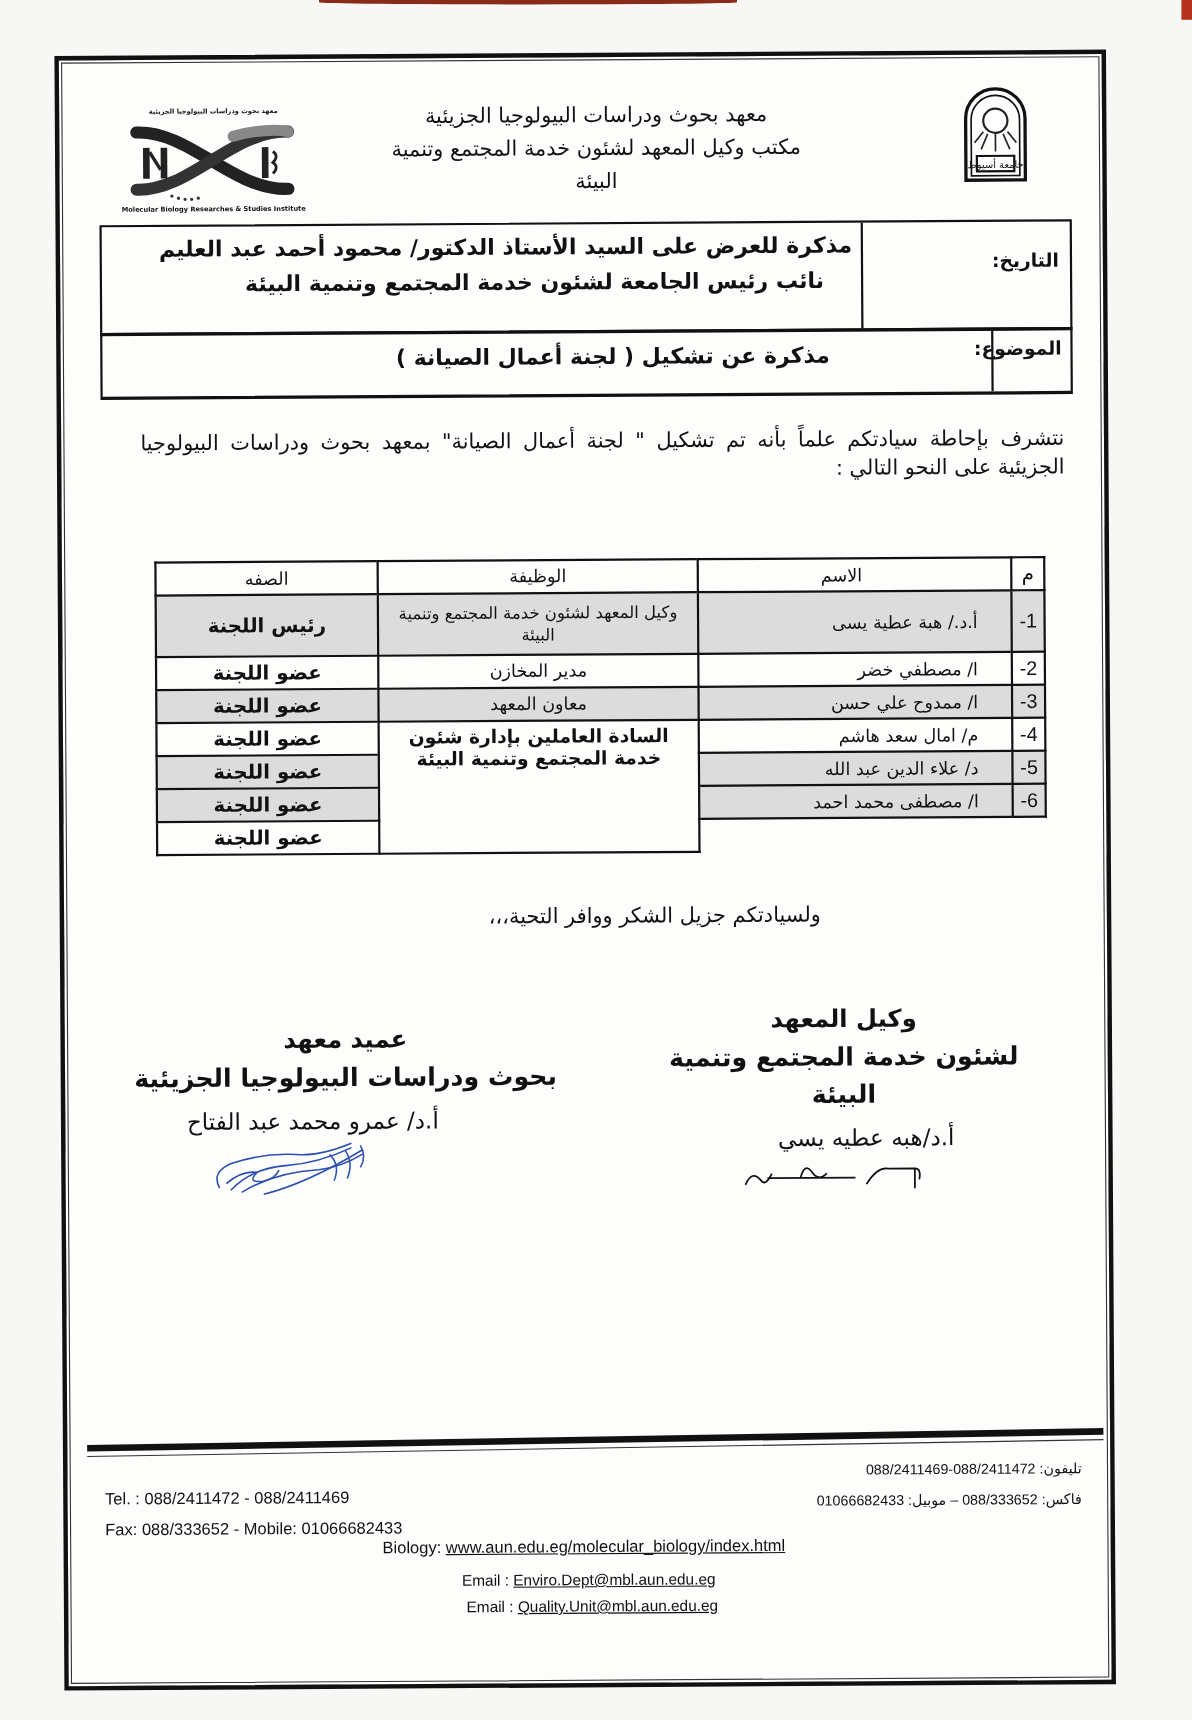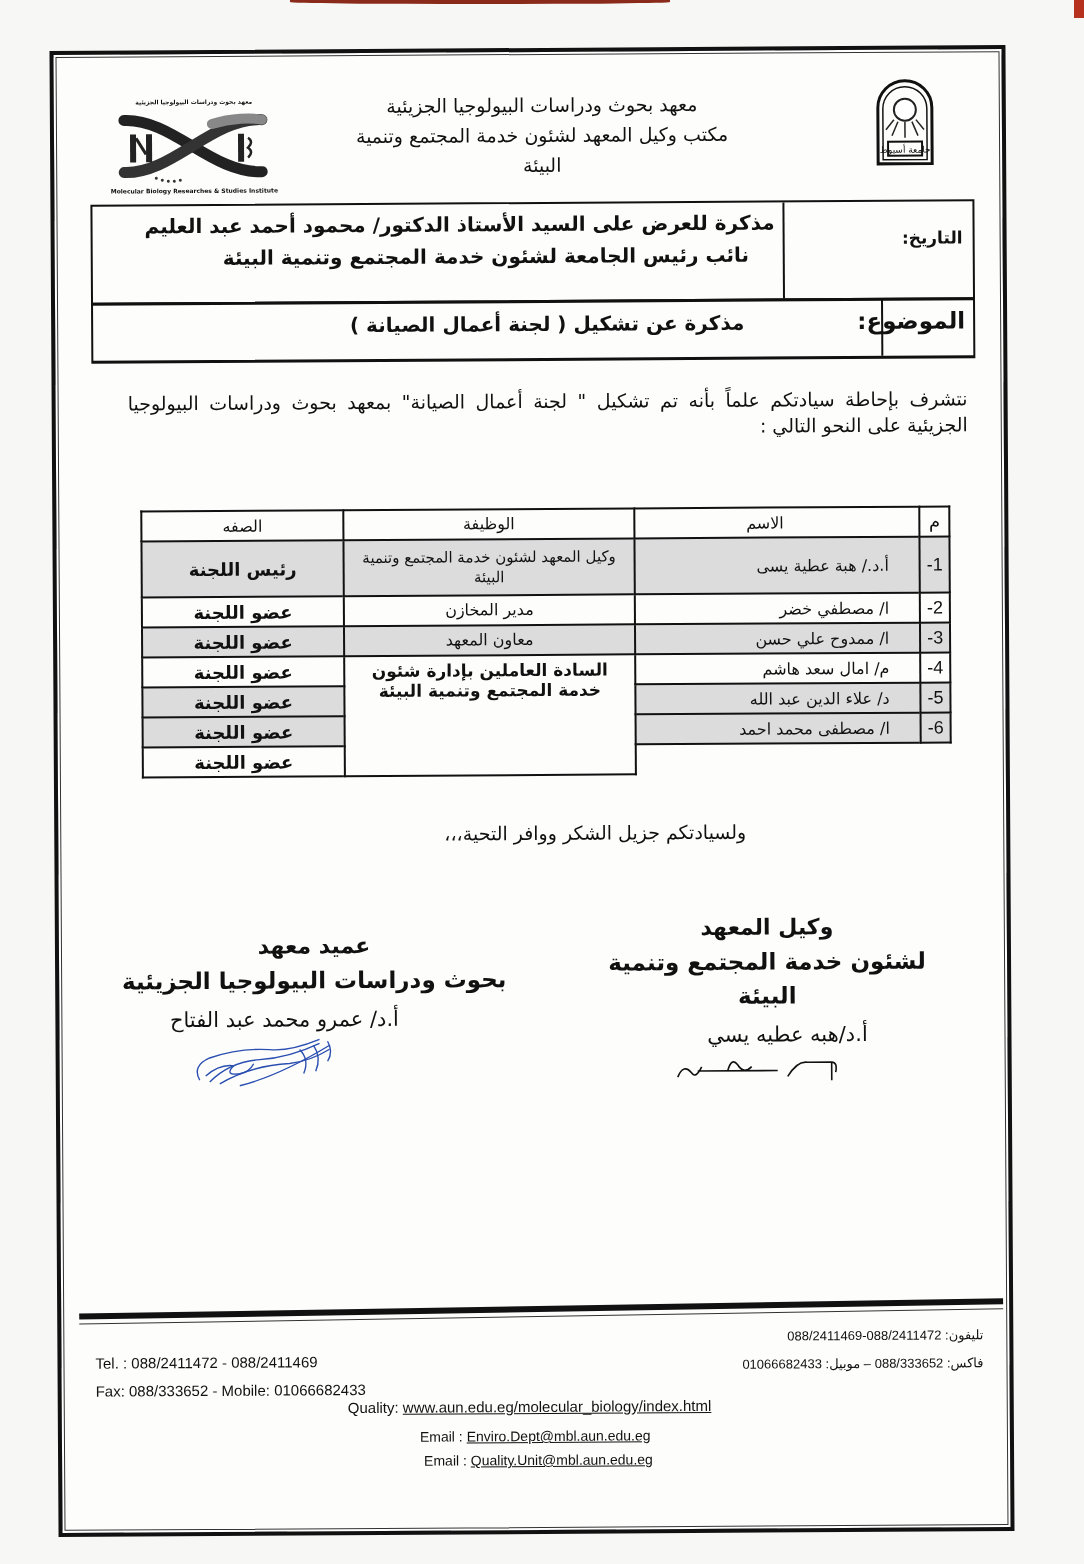--- a/index.html
+++ b/index.html
@@ -46,21 +46,21 @@
     border: 2px solid #111; border-bottom-width: 3px; display: flex;
   }
   .to-label { width: 190px; border-left: 2px solid #111; font-size: 17px; font-weight: bold; padding: 26px 10px 0 0; box-sizing: border-box; }
   .to-text { flex: 1; font-size: 20px; font-weight: bold; padding: 4px 8px 0 0; line-height: 32px; }
   .to-text .l2 { padding-right: 0; text-align: left; padding-left: 130px; }
 
   .subject-box {
     position: absolute; right: 28px; top: 248px; width: 880px; height: 56px;
     border: 2px solid #111; border-bottom-width: 3px; display: flex;
   }
-  .subject-label { width: 92px; border-left: 2px solid #111; font-size: 23px; font-weight: bold; padding: 8px 8px 0 0; box-sizing: border-box; }
+  .subject-label { width: 72px; border-left: 2px solid #111; font-size: 17px; font-weight: bold; padding: 8px 8px 0 0; box-sizing: border-box; }
   .subject-text { flex: 1; font-size: 20px; font-weight: bold; text-align: center; padding-top: 10px; padding-left: 120px; }
 
   .body-text {
     position: absolute; right: 36px; top: 336px; width: 840px; font-size: 19px; line-height: 26px; text-align: justify;
   }
 
   
   .members {
     position: absolute; right: 54px; top: 456px; width: 810px;
     border-collapse: collapse; font-size: 16px;
@@ -255,21 +255,21 @@
     </div>
 
     <div class="footer-rule"></div>
     <div class="footer-rule2"></div>
     <div class="footer">
       <div class="f-ar f-tel-ar">تليفون: 088/2411472-088/2411469</div>
       <div class="f-ar f-fax-ar">فاكس: 088/333652 – موبيل: 01066682433</div>
       <div class="f-tel">Tel. :  088/2411472  - 088/2411469</div>
       <div class="f-fax">Fax: 088/333652 -  Mobile: 01066682433</div>
       <div class="f-web">
-        <span>Quality: </span><span class="link">www.aun.edu.eg/molecular_biology/index.html</span>
+        <span>Biology: </span><span class="link">www.aun.edu.eg/molecular_biology/index.html</span>
       </div>
       <div class="f-mail1">
         <span>Email : </span><span class="link">Enviro.Dept@mbl.aun.edu.eg</span>
       </div>
       <div class="f-mail2">
         <span>Email : </span><span class="link">Quality.Unit@mbl.aun.edu.eg</span>
       </div>
     </div>
 
   </div>

